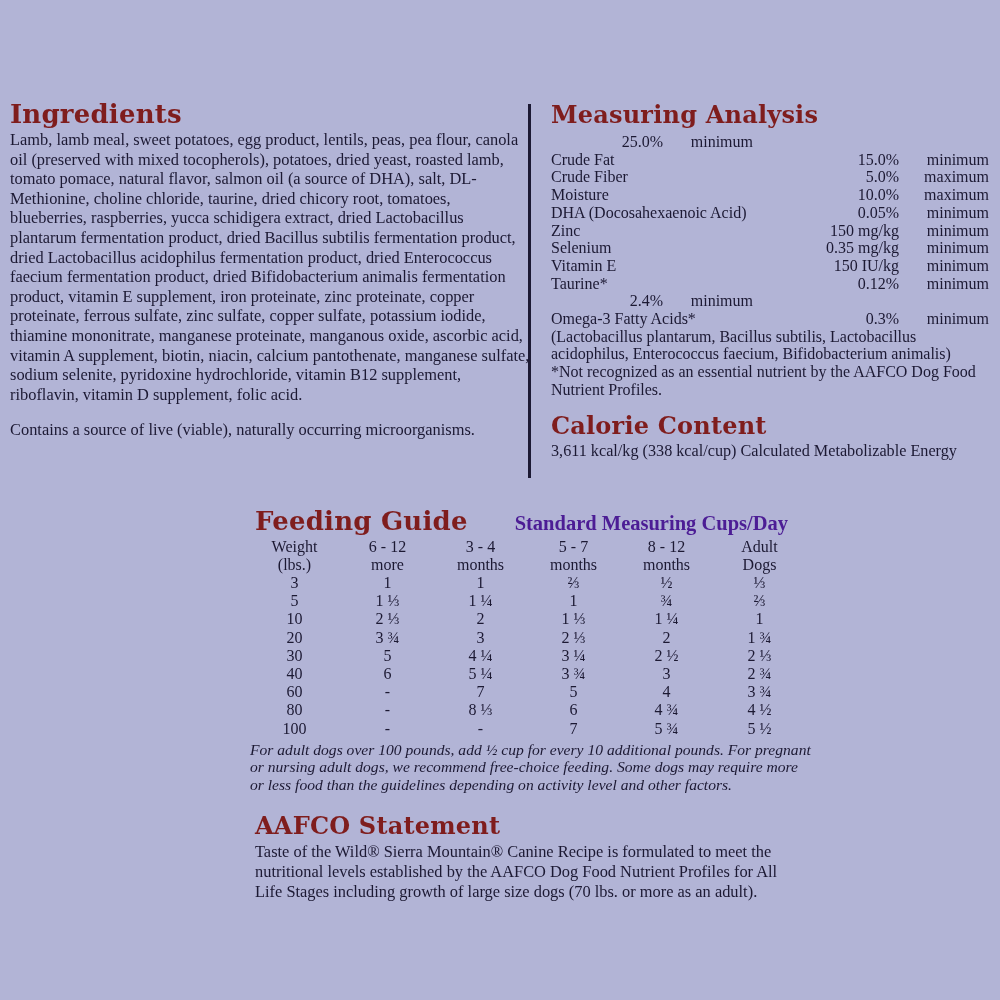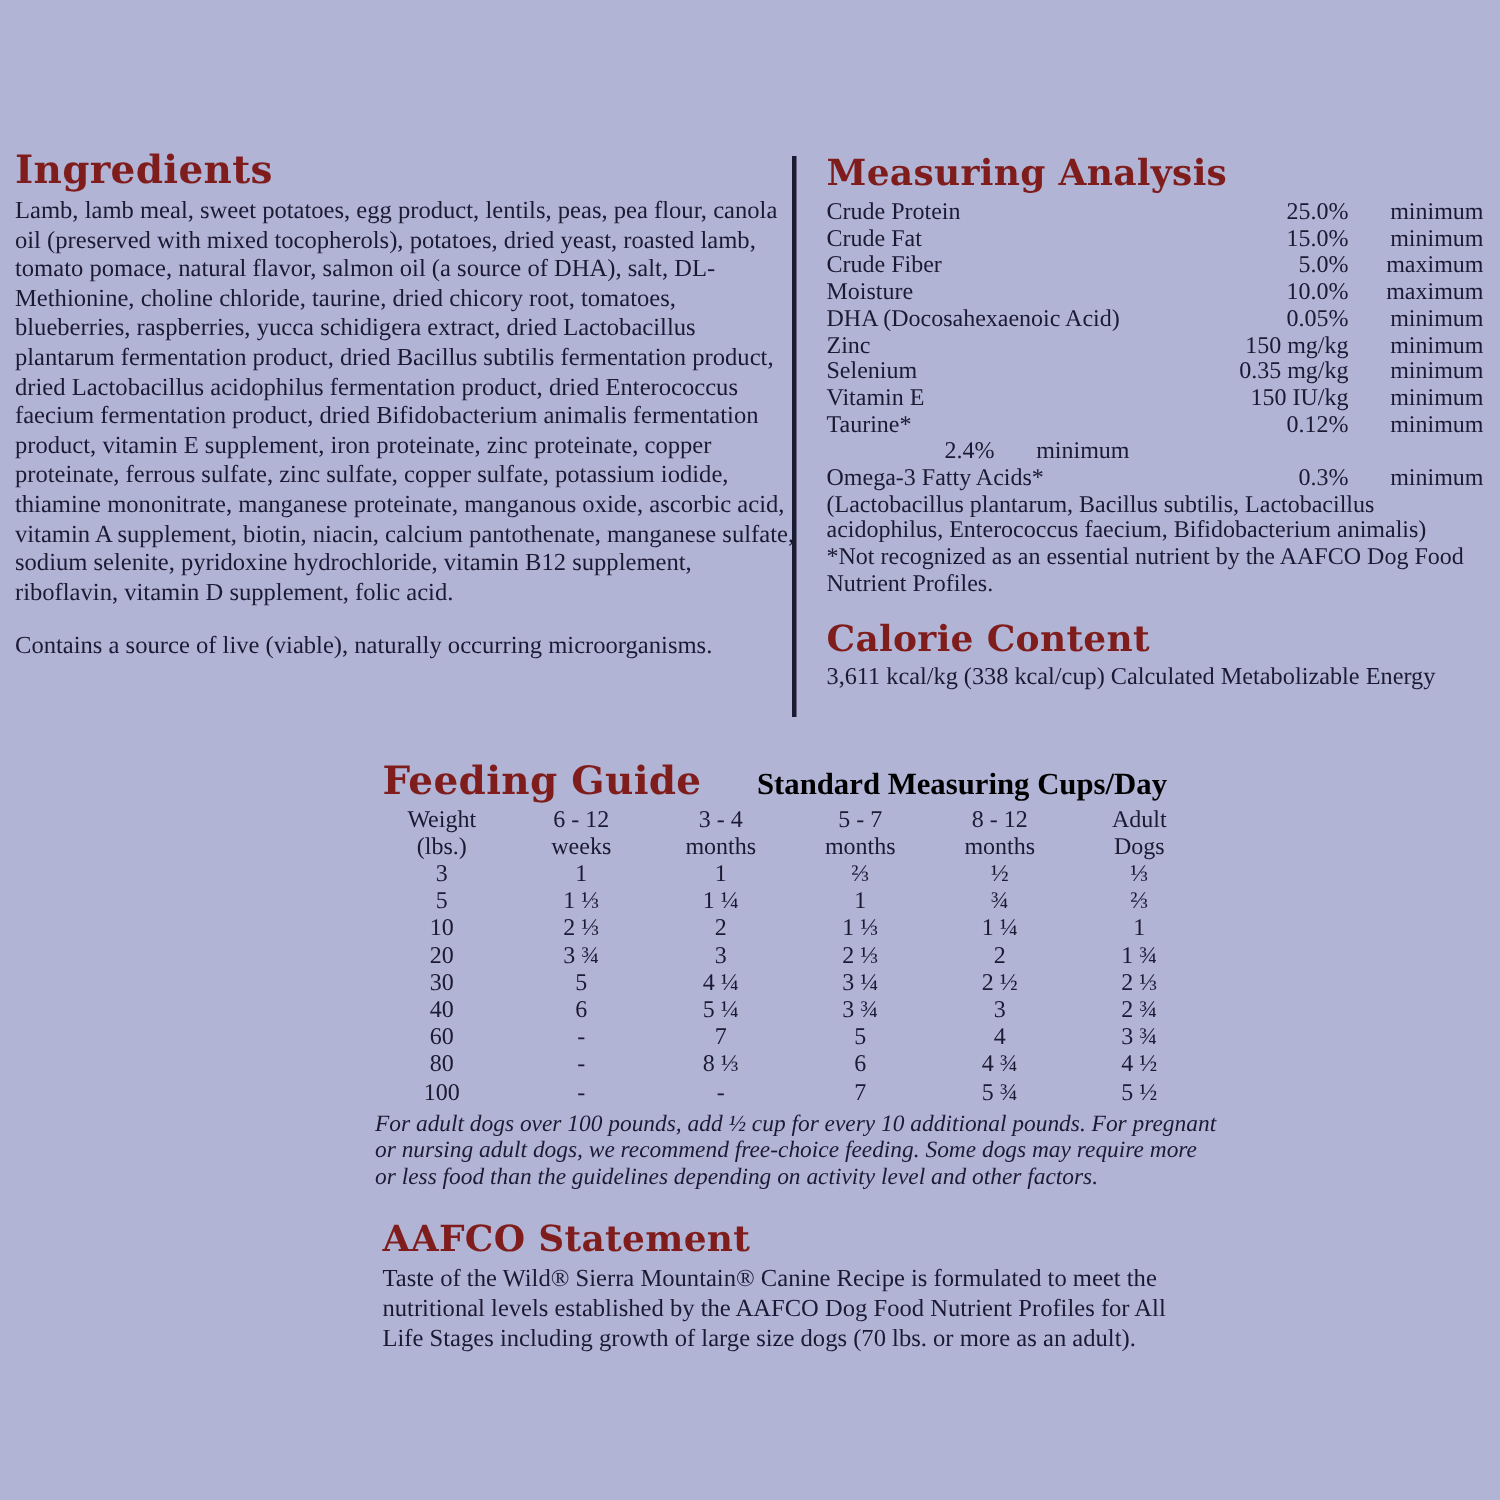--- a/index.html
+++ b/index.html
@@ -34,21 +34,21 @@
   .ga-total { display: flex; font-size: 16px; line-height: 17.7px; }
   .ga-total .ga-span-value { flex: 1 1 auto; text-align: right; white-space: nowrap; }
   .ga-note { font-size: 16px; line-height: 17.7px; }
   .calorie { margin-top: 13px; }
   .calorie .heading { font-size: 24px; line-height: 28px; margin-bottom: 2px; }
   .calorie-text { font-size: 16.2px; line-height: 19px; }
   
   .feeding { position: absolute; left: 248px; top: 506px; width: 564px; }
   .feeding-head { display: flex; align-items: baseline; }
   .feeding-head .heading { font-size: 26px; line-height: 30px; margin-left: 7px; }
-  .feeding-sub { font-family: "Liberation Serif", "DejaVu Serif", serif; font-weight: bold; font-size: 20.5px; margin-left: 37px; color: #000000; }
+  .feeding-sub { font-family: "Liberation Serif", "DejaVu Serif", serif; font-weight: bold; font-size: 20.5px; margin-left: 47px; color: #4c1d95; }
   .fg-grid { display: grid; grid-template-columns: repeat(6, 93px); text-align: center; }
   .fg-colhead { font-size: 16px; line-height: 18px; margin-top: 2px; }
   .fg-colhead div { white-space: nowrap; }
   .fg-cell { font-size: 16px; line-height: 18.2px; white-space: nowrap; }
   .fg-foot { font-style: italic; font-size: 15.6px; line-height: 17.6px; margin-top: 3px; width: 562px; margin-left: 2px; }
   
   .aafco { position: absolute; left: 255px; top: 812px; width: 552px; }
   .aafco .heading { font-size: 24px; line-height: 28px; margin-bottom: 2px; }
   .aafco-text { font-size: 16.4px; line-height: 19.8px; }
 </style>
@@ -60,21 +60,20 @@
   <p class="ingredients-body">Lamb, lamb meal, sweet potatoes, egg product, lentils, peas, pea flour, canola oil (preserved with mixed tocopherols), potatoes, dried yeast, roasted lamb, tomato pomace, natural flavor, salmon oil (a source of DHA), salt, DL-Methionine, choline chloride, taurine, dried chicory root, tomatoes, blueberries, raspberries, yucca schidigera extract, dried Lactobacillus plantarum fermentation product, dried Bacillus subtilis fermentation product, dried Lactobacillus acidophilus fermentation product, dried Enterococcus faecium fermentation product, dried Bifidobacterium animalis fermentation product, vitamin E supplement, iron proteinate, zinc proteinate, copper proteinate, ferrous sulfate, zinc sulfate, copper sulfate, potassium iodide, thiamine mononitrate, manganese proteinate, manganous oxide, ascorbic acid, vitamin A supplement, biotin, niacin, calcium pantothenate, manganese sulfate, sodium selenite, pyridoxine hydrochloride, vitamin B12 supplement, riboflavin, vitamin D supplement, folic acid.</p>
   <p class="ingredients-note">Contains a source of live (viable), naturally occurring microorganisms.</p>
 </section>
 
 <div class="divider"></div>
 
 <section class="analysis">
   <h2 class="heading">Measuring Analysis</h2>
   <div>
       <div class="ga-row">
-        <span class="ga-label">Crude Protein</span>
         <span class="ga-value">25.0%</span>
         <span class="ga-qual">minimum</span>
       </div>
       <div class="ga-row">
         <span class="ga-label">Crude Fat</span>
         <span class="ga-value">15.0%</span>
         <span class="ga-qual">minimum</span>
       </div>
       <div class="ga-row">
         <span class="ga-label">Crude Fiber</span>
@@ -135,21 +134,21 @@
     <h2 class="heading">Feeding Guide</h2>
     <span class="feeding-sub">Standard Measuring Cups/Day</span>
   </div>
   <div class="fg-grid fg-colhead">
       <div>
         <div>Weight</div>
         <div>(lbs.)</div>
       </div>
       <div>
         <div>6 - 12</div>
-        <div>weeks</div>
+        <div>more</div>
       </div>
       <div>
         <div>3 - 4</div>
         <div>months</div>
       </div>
       <div>
         <div>5 - 7</div>
         <div>months</div>
       </div>
       <div>

